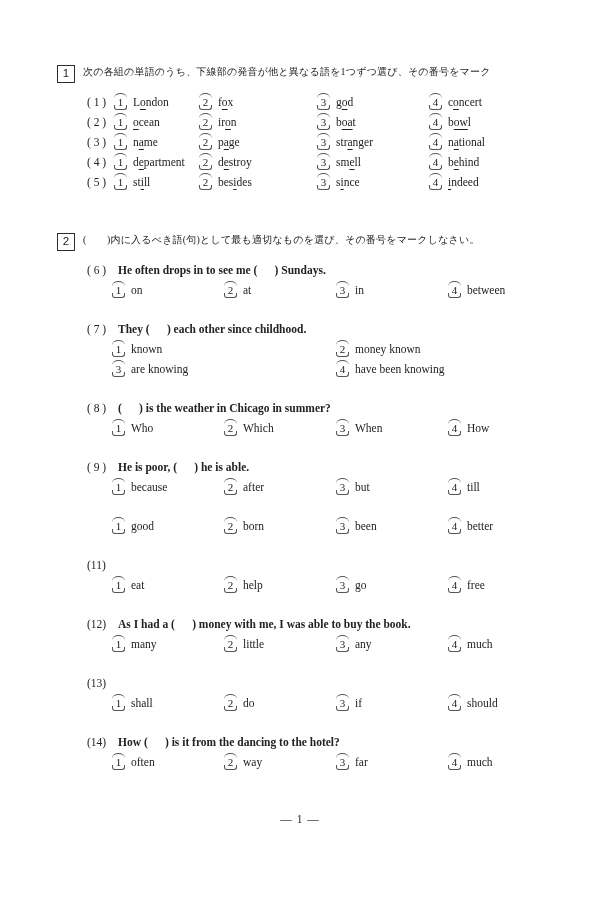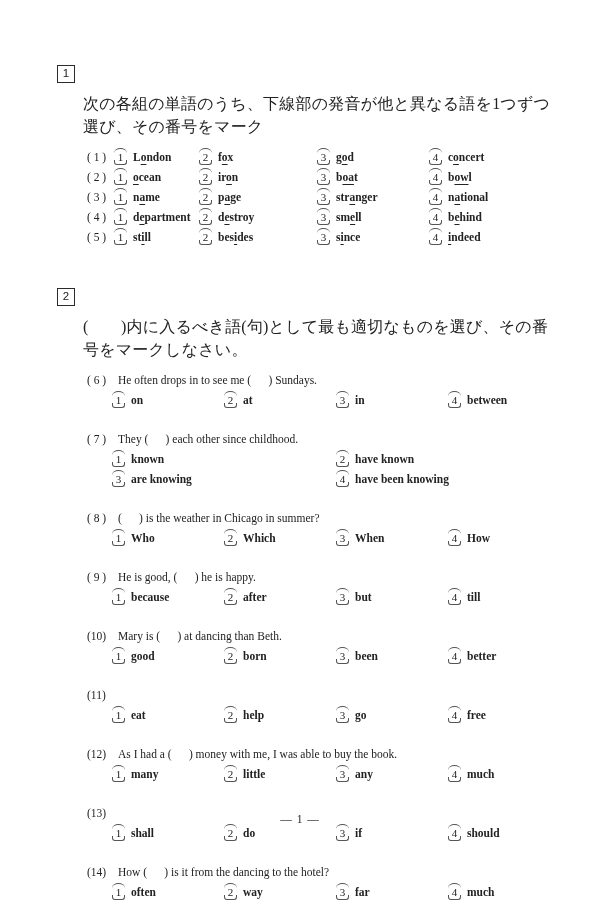--- a/index.html
+++ b/index.html
@@ -11,21 +11,21 @@
   .content{position:absolute;left:57px;top:64px;right:48px;}
 
   
   .sec-head{display:flex;align-items:flex-start;margin-bottom:0;}
   .sec-box{
     width:16px;height:16px;border:1.4px solid #2b2b2b;flex:none;
     display:flex;align-items:center;justify-content:center;
     font-family:"Liberation Sans","DejaVu Sans",sans-serif;
     font-size:11.5px;line-height:1;margin-top:1px;
   }
-  .sec-instr{font-size:16px;line-height:23px;margin-left:8px;letter-spacing:0.2px;margin-top:28px;}
+  .sec-instr{font-size:10px;line-height:16px;margin-left:8px;letter-spacing:0.2px;}
 
   
   .s1-rows{margin-top:13px;margin-bottom:0;}
   .word-row{display:flex;align-items:baseline;height:20px;font-size:11.5px;}
   .w-label{width:58px;padding-left:30px;box-sizing:border-box;white-space:pre;flex:none;}
   .w-cell{display:flex;align-items:baseline;box-sizing:border-box;}
   .c1{width:85px;}
   .c2{width:118px;}
   .c3{width:112px;}
   .c4{flex:1;}
@@ -38,29 +38,29 @@
   .cnum::before{
     content:"";position:absolute;left:-1px;right:-1px;top:-3.5px;height:4px;
     border-top:1px solid #555;border-radius:50% 50% 0 0 / 100% 100% 0 0;
   }
   .cnum::after{
     content:"";position:absolute;left:-1px;right:-1px;bottom:-1.5px;height:3.5px;
     border-left:1px solid #555;border-right:1px solid #555;border-bottom:1px solid #555;
     border-radius:0 0 3px 3px;
   }
   .ul{text-decoration:underline;text-underline-offset:2.5px;}
-  .word{white-space:pre;font-weight:bold;}
+  .word{white-space:pre;}
 
   
   .sec2{margin-top:36px;}
   .q-block{margin-bottom:23px;}
   .q-block.first{margin-top:11px;}
   .q-line{display:flex;align-items:baseline;font-size:11.5px;line-height:16px;}
   .q-label{width:61px;padding-left:30px;box-sizing:border-box;white-space:pre;flex:none;}
-  .q-text{white-space:pre;}
+  .q-text{white-space:pre;font-weight:bold;}
   .choices{padding-left:56px;margin-top:4px;}
   .choices.four{display:flex;align-items:baseline;}
   .choices.four .c1,.choices.four .c2,.choices.four .c3{width:112px;}
   .choices.two{display:grid;grid-template-columns:224px auto;row-gap:4px;}
   .choice-cell{display:flex;align-items:baseline;font-size:11.5px;line-height:16px;box-sizing:border-box;}
 
   .footer{
     position:absolute;top:813px;left:0;right:0;text-align:center;
     font-size:11.5px;letter-spacing:1px;
   }
@@ -212,21 +212,21 @@
               <span class="q-label">( 7 )</span>
               <span class="q-text">They (      ) each other since childhood.</span>
             </div>
             <div class="choices two">
               <span class="choice-cell c1">
                 <span class="cnum">1</span>
                 <span class="word">known</span>
               </span>
               <span class="choice-cell c2">
                 <span class="cnum">2</span>
-                <span class="word">have known</span>
+                <span class="word">money known</span>
               </span>
               <span class="choice-cell c3">
                 <span class="cnum">3</span>
                 <span class="word">are knowing</span>
               </span>
               <span class="choice-cell c4">
                 <span class="cnum">4</span>
                 <span class="word">have been knowing</span>
               </span>
             </div>
@@ -251,21 +251,21 @@
               </span>
               <span class="choice-cell c4">
                 <span class="cnum">4</span>
                 <span class="word">How</span>
               </span>
             </div>
           </div>
           <div class="q-block">
             <div class="q-line">
               <span class="q-label">( 9 )</span>
-              <span class="q-text">He is good, (      ) he is happy.</span>
+              <span class="q-text">He is poor, (      ) he is able.</span>
             </div>
             <div class="choices four">
               <span class="choice-cell c1">
                 <span class="cnum">1</span>
                 <span class="word">because</span>
               </span>
               <span class="choice-cell c2">
                 <span class="cnum">2</span>
                 <span class="word">after</span>
               </span>
@@ -273,24 +273,20 @@
                 <span class="cnum">3</span>
                 <span class="word">but</span>
               </span>
               <span class="choice-cell c4">
                 <span class="cnum">4</span>
                 <span class="word">till</span>
               </span>
             </div>
           </div>
           <div class="q-block">
-            <div class="q-line">
-              <span class="q-label">(10)</span>
-              <span class="q-text">Mary is (      ) at dancing than Beth.</span>
-            </div>
             <div class="choices four">
               <span class="choice-cell c1">
                 <span class="cnum">1</span>
                 <span class="word">good</span>
               </span>
               <span class="choice-cell c2">
                 <span class="cnum">2</span>
                 <span class="word">born</span>
               </span>
               <span class="choice-cell c3">

